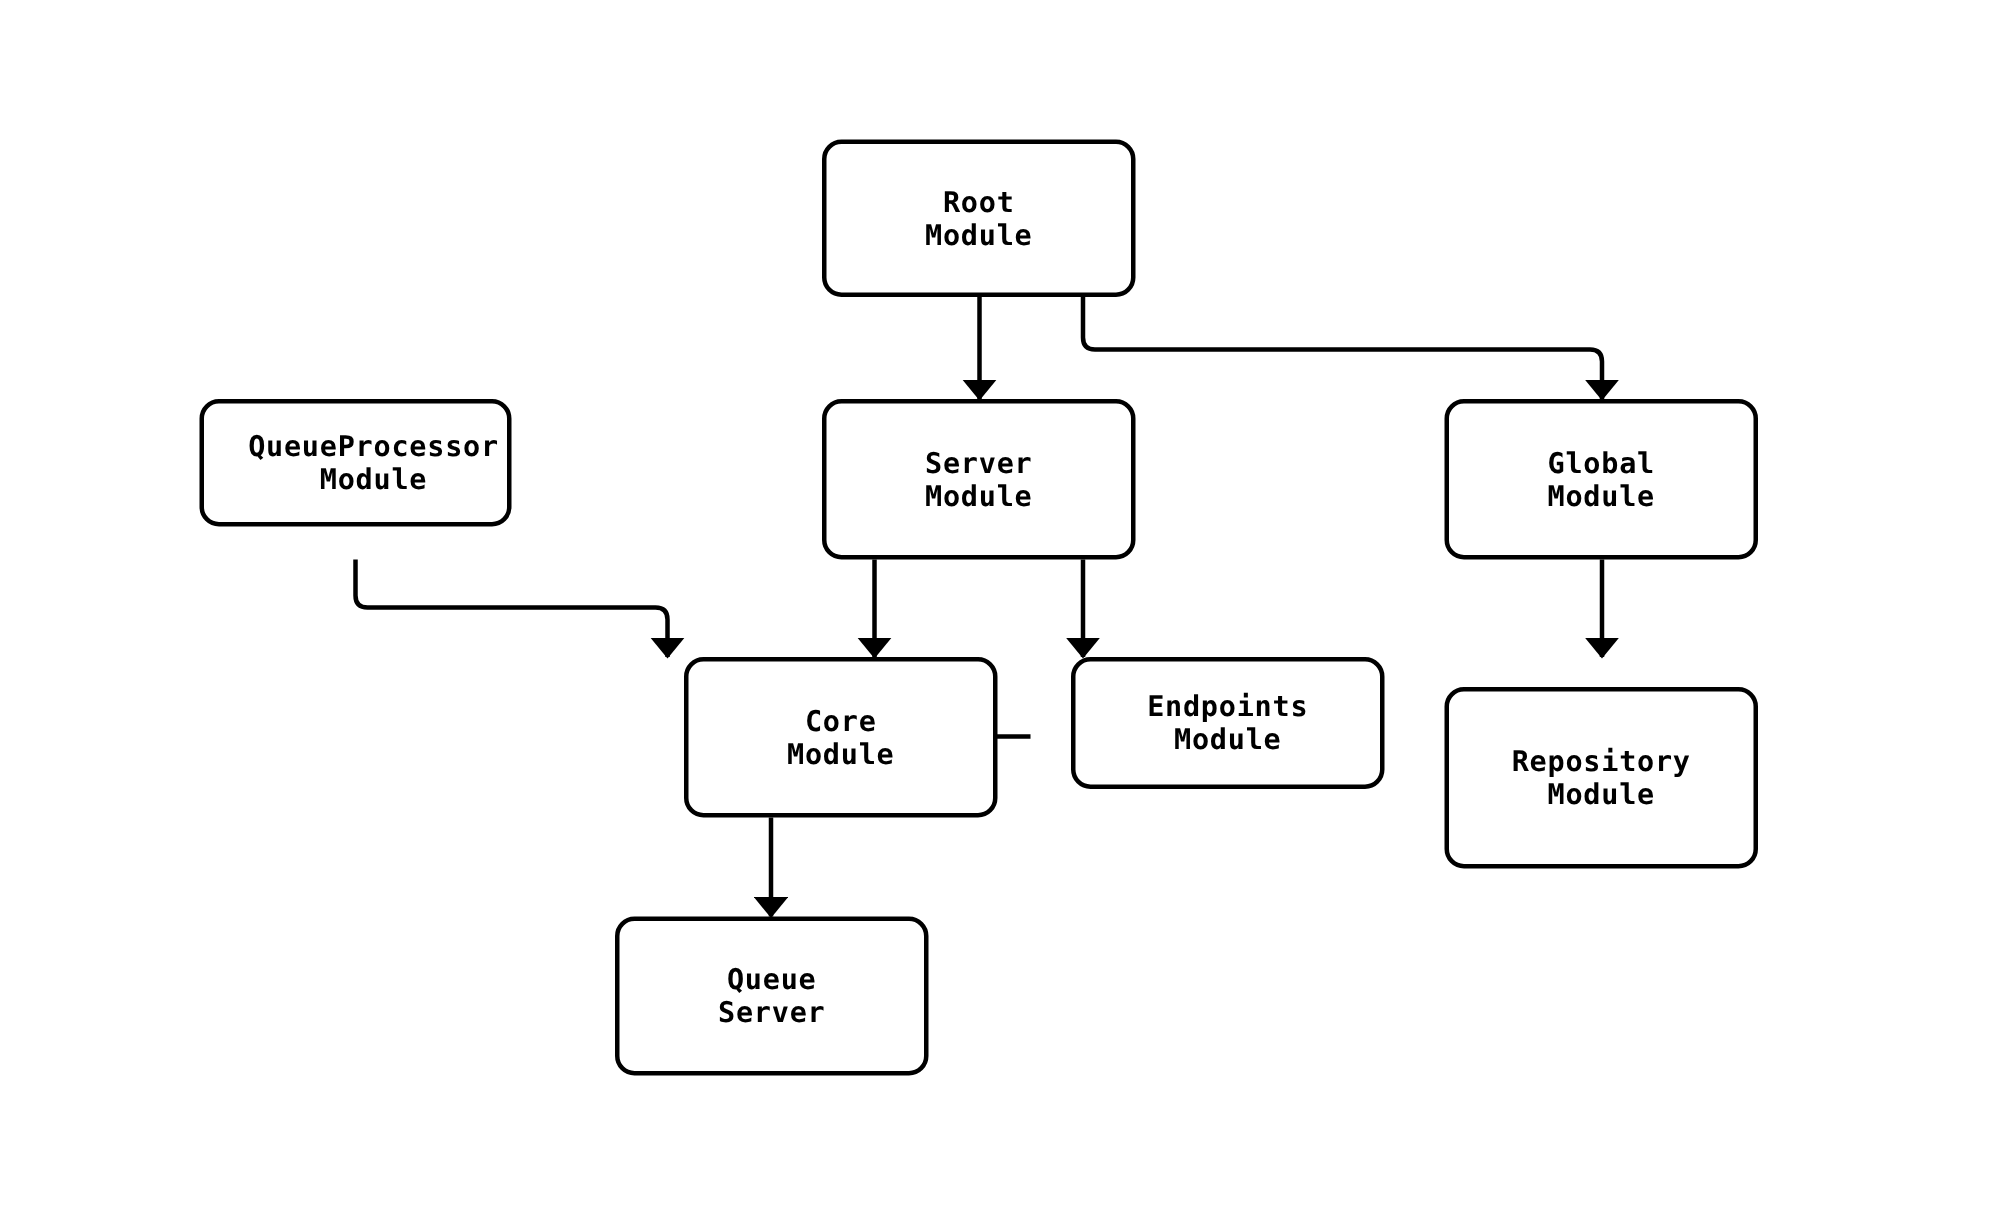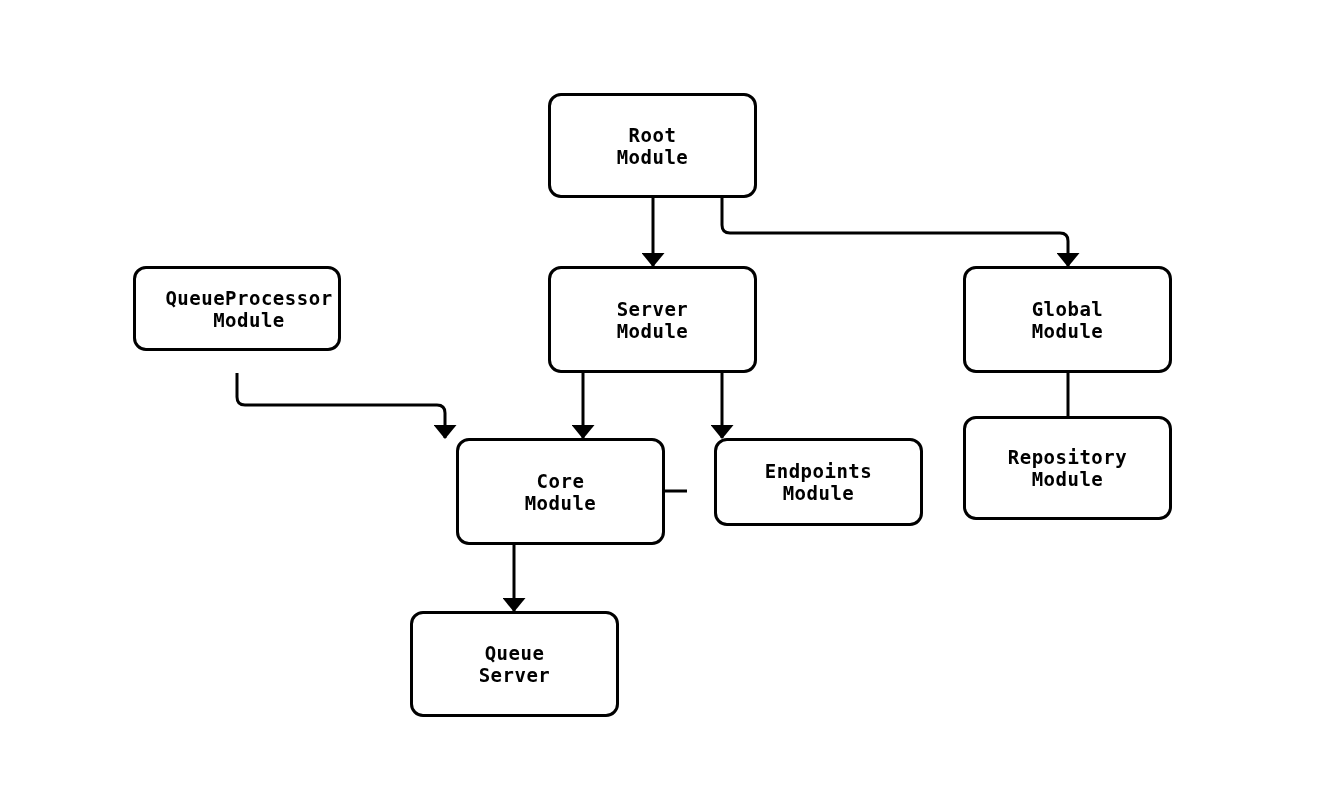--- a/index.html
+++ b/index.html
@@ -92,21 +92,21 @@
 Module</span>
   </div>
   <div class="node" style="left: 410px; top: 438px; width: 209px; height: 107px; margin-left: 46px;">
     <span class="node-label">Core
 Module</span>
   </div>
   <div class="node" style="left: 714px; top: 438px; width: 209px; height: 88px;">
     <span class="node-label">Endpoints
 Module</span>
   </div>
-  <div class="node" style="left: 963px; top: 416px; width: 209px; height: 104px;">
+  <div class="node" style="left: 963px; top: 458px; width: 209px; height: 121px;">
     <span class="node-label">Repository
 Module</span>
   </div>
   <div class="node" style="left: 410px; top: 611px; width: 209px; height: 106px;">
     <span class="node-label">Queue
 Server</span>
   </div>
 
 </div>
 

